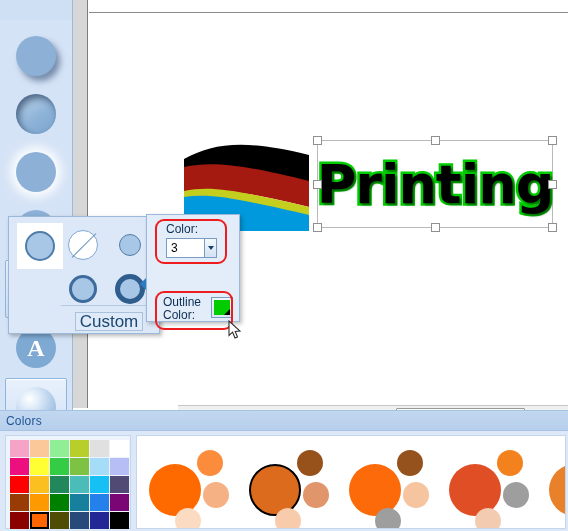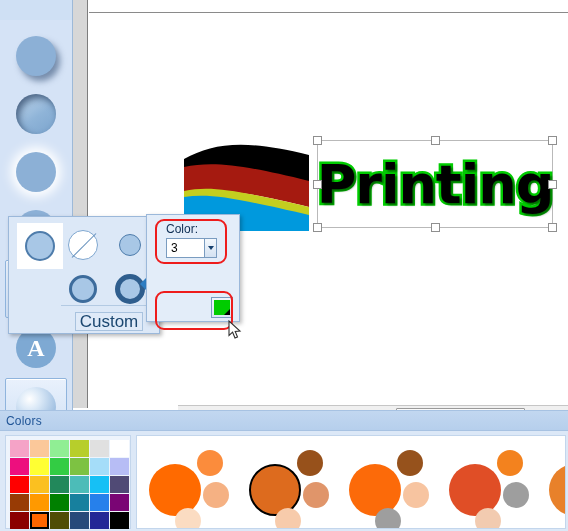--- a/index.html
+++ b/index.html
@@ -302,20 +302,24 @@
   </div>
 
   <div class="wflyout"></div>
 
   <div class="lbl width-label">Color:</div>
   <div class="spin">3</div>
   <div class="spin-btn">
     <span class="caret"></span>
   </div>
 
+  <div class="lbl oc-label">
+    <div>Outline</div>
+    <div>Color:</div>
+  </div>
   <div class="oc-swatch">
     <div class="oc-color"></div>
   </div>
 
   <div class="ann ann-width"></div>
   <div class="ann ann-color"></div>
 
   <svg class="cursor" viewBox="0 0 14 20">
     <path d="M1 1 L1 15.5 L4.6 12.2 L7 18 L9.5 17 L7.2 11.4 L12 11 Z" fill="#ffffff" stroke="#303030" stroke-width="1.1"></path>
   </svg>

